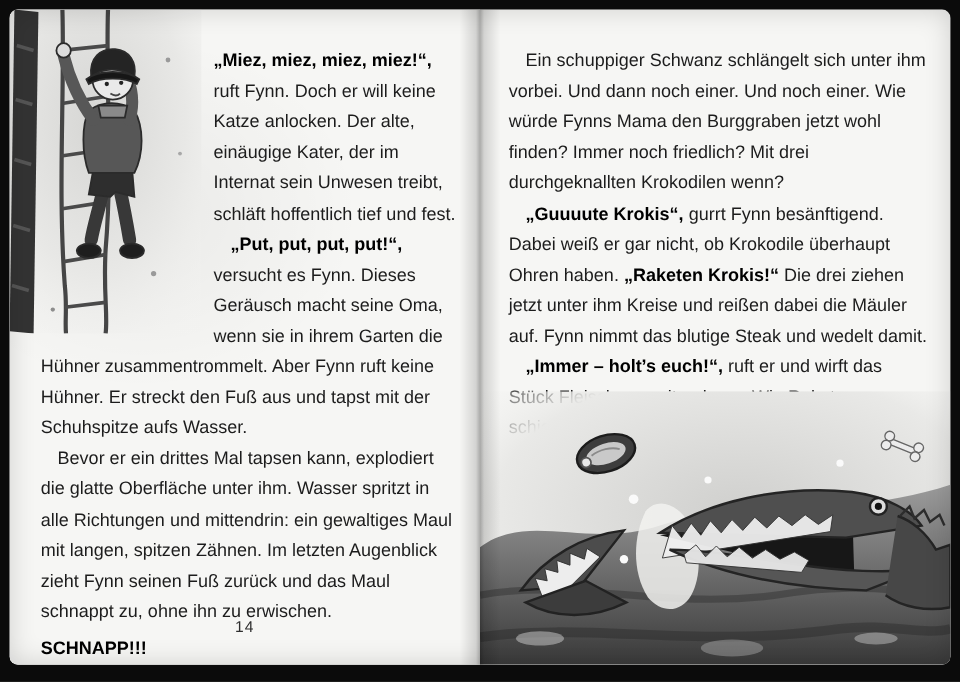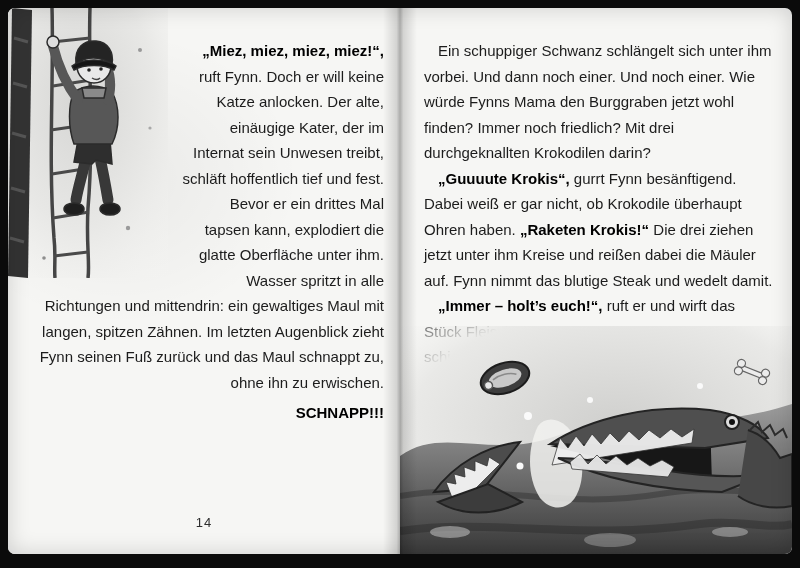--- a/index.html
+++ b/index.html
@@ -13,21 +13,21 @@
           box-shadow:inset 0 0 22px rgba(0,0,0,0.16);pointer-events:none;}
   .gutter{position:absolute;left:50%;top:0;bottom:0;width:34px;
           transform:translateX(-50%);pointer-events:none;z-index:5;
           background:linear-gradient(to right,rgba(0,0,0,0) 0%,
             rgba(0,0,0,0.14) 40%,rgba(0,0,0,0.30) 50%,
             rgba(0,0,0,0.14) 60%,rgba(0,0,0,0) 100%);}
   .page{width:50%;height:100%;position:relative;box-sizing:border-box;
         color:#1c1c1c;font-size:15px;line-height:1.7;}
   .page.left{padding:30px 16px 0 26px;
         background:radial-gradient(ellipse 260px 210px at 110px 170px,
-          rgba(0,0,0,0.05),rgba(0,0,0,0) 70%),#f6f6f4;text-align:right;}
+          rgba(0,0,0,0.05),rgba(0,0,0,0) 70%),#f6f6f4;}
   .page.right{padding:30px 18px 0 24px;}
   .para{margin:0;}
   .indent{text-indent:14px;}
   .b{font-weight:700;color:#000;}
   .snapp{margin-top:5px;}
   .illu-left{float:left;width:160px;height:270px;
              margin:-30px 10px 4px -26px;}
   .illu-left svg{width:100%;height:100%;display:block;}
   .illu-right{position:absolute;left:0;right:0;bottom:0;height:228px;
               pointer-events:none;}
@@ -80,32 +80,33 @@
             </g>
             <circle cx="132" cy="42" r="2" fill="#9a9a9a"></circle>
             <circle cx="142" cy="120" r="1.6" fill="#a8a8a8"></circle>
             <circle cx="120" cy="220" r="2.2" fill="#9a9a9a"></circle>
             <circle cx="36" cy="250" r="1.8" fill="#8d8d8d"></circle>
           </svg>
         </div>
 
         <p class="para"><span class="b">„Miez, miez, miez, miez!“,</span><span> ruft Fynn. Doch er will keine Katze anlocken. Der alte, einäugige Kater, der im Internat sein Unwesen treibt, schläft hoffentlich tief und fest.</span></p>
 
+        <p class="para indent"><span class="b">„Put, put, put, put!“,</span><span> versucht es Fynn. Dieses Geräusch macht seine Oma, wenn sie in ihrem Garten die Hühner zusammentrommelt. Aber Fynn ruft keine Hühner. Er streckt den Fuß aus und tapst mit der Schuhspitze aufs Wasser.</span></p>
 
 
         <p class="para indent">Bevor er ein drittes Mal tapsen kann, explodiert die glatte Oberfläche unter ihm. Wasser spritzt in alle Richtungen und mittendrin: ein gewaltiges Maul mit langen, spitzen Zähnen. Im letzten Augenblick zieht Fynn seinen Fuß zurück und das Maul schnappt zu, ohne ihn zu erwischen.</p>
 
         <p class="para b snapp">SCHNAPP!!!</p>
       </div>
 
       <div class="pagenum">14</div>
     </div>
 
     <div class="page right">
-      <p class="para indent">Ein schuppiger Schwanz schlängelt sich unter ihm vorbei. Und dann noch einer. Und noch einer. Wie würde Fynns Mama den Burggraben jetzt wohl finden? Immer noch friedlich? Mit drei durchgeknallten Krokodilen darin?</p>
+      <p class="para indent">Ein schuppiger Schwanz schlängelt sich unter ihm vorbei. Und dann noch einer. Und noch einer. Wie würde Fynns Mama den Burggraben jetzt wohl finden? Immer noch friedlich? Mit drei durchgeknallten Krokodilen wenn?</p>
 
       <p class="para indent"><span class="b">„Guuuute Krokis“,</span><span> gurrt Fynn besänftigend. Dabei weiß er gar nicht, ob Krokodile überhaupt Ohren haben. </span><span class="b">„Raketen Krokis!“</span><span> Die drei ziehen jetzt unter ihm Kreise und reißen dabei die Mäuler auf. Fynn nimmt das blutige Steak und wedelt damit.</span></p>
 
       <p class="para indent"><span class="b">„Immer – holt’s euch!“,</span><span> ruft er und wirft das Stück Fleisch so weit er kann. Wie Raketen schießen die</span></p>
 
       <div class="illu-right">
         <svg viewBox="0 0 392 228" preserveAspectRatio="none">
           <defs>
             <linearGradient id="wg" x1="0" y1="0" x2="0" y2="1">
               <stop offset="0" stop-color="#9c9c9c"></stop>

